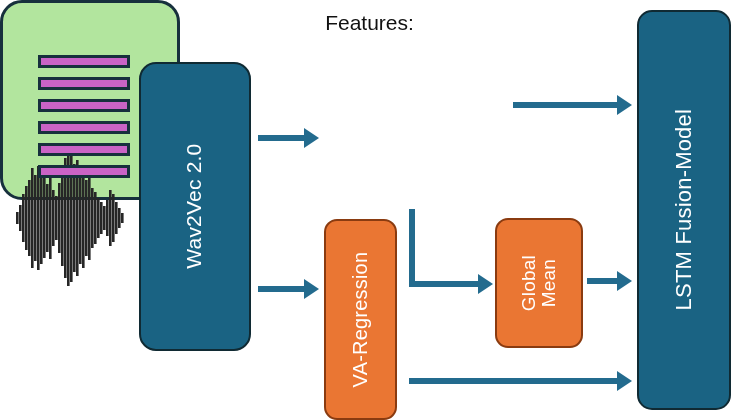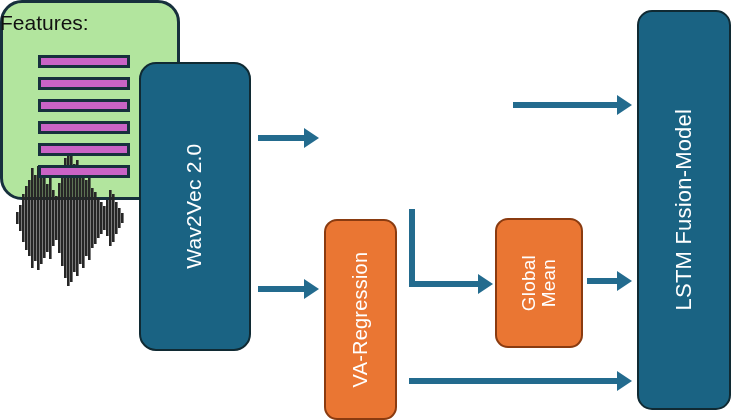--- a/index.html
+++ b/index.html
@@ -56,20 +56,21 @@
     background: #b2e59e;
     border: 3px solid #17303d;
     border-radius: 22px;
     display: block;
   }
   #features-title {
     position: absolute;
     left: 0;
     right: 0;
     top: 11px;
+    text-align: center;
     color: #111111;
     font-size: 21px;
   }
   .feature-bar {
     position: absolute;
     left: 38px;
     width: 92px;
     height: 13px;
     background: #ca63c6;
     border: 3px solid #17303d;

